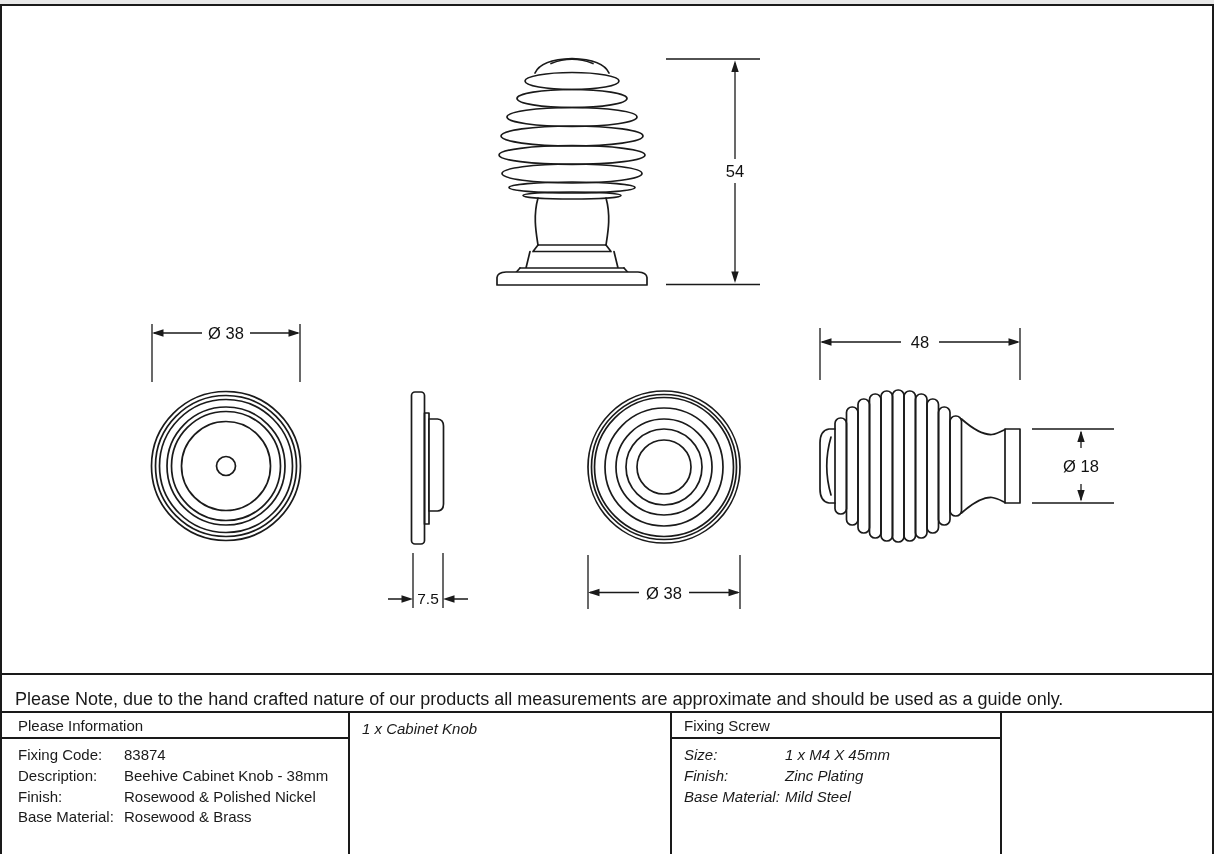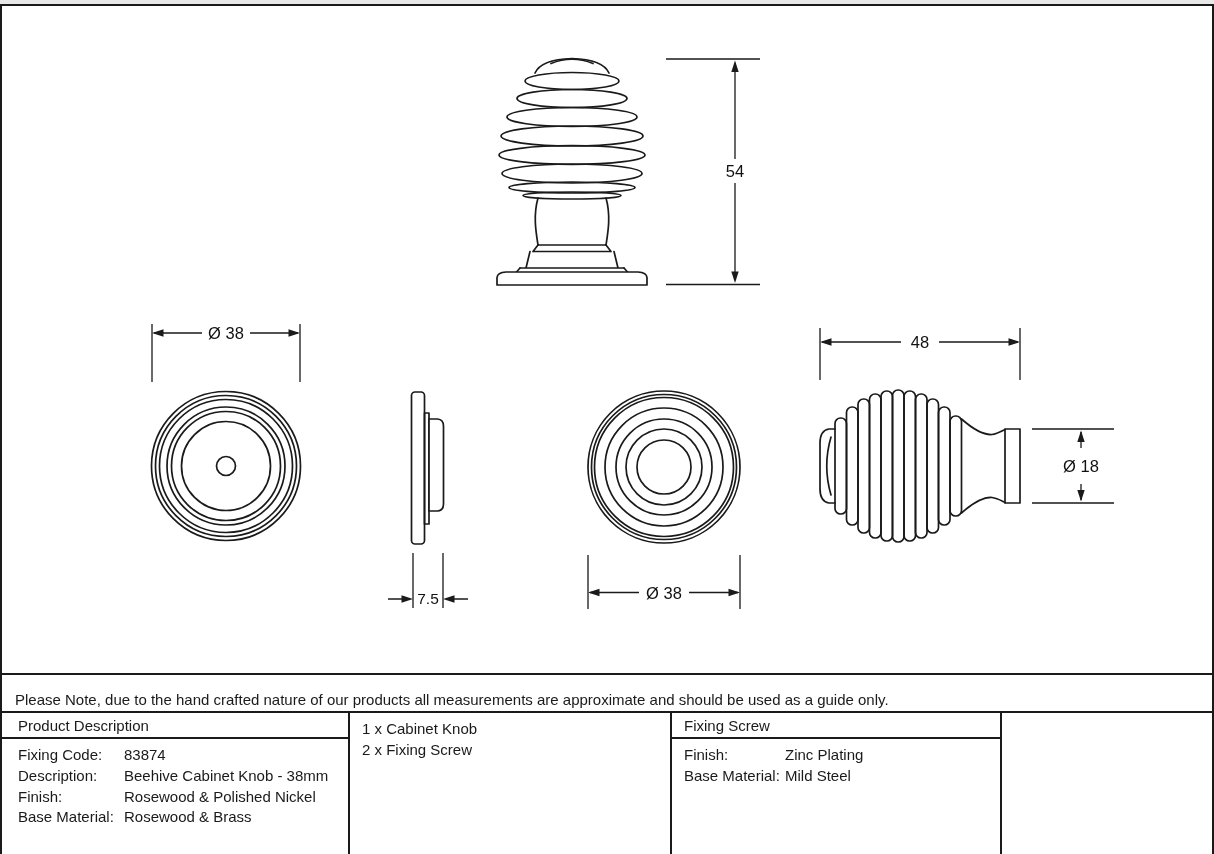--- a/index.html
+++ b/index.html
@@ -15,41 +15,41 @@
   .dim   { fill:none; stroke:#1a1a1a; stroke-width:1.3; }
   .arr   { fill:#1a1a1a; stroke:none; }
   text.dimtxt {
     font-family:"Liberation Sans", sans-serif; font-size:16.5px; fill:#111111;
     text-anchor:middle; dominant-baseline:central;
   }
   .note-band {
     position:absolute; left:0; right:0; top:667px; height:50px;
     border-top:2px solid #1a1a1a; box-sizing:border-box;
     display:flex; align-items:center; padding-left:13px;
-    font-size:15px;
+    font-size:18px;
   }
   .spec-table {
     position:absolute; left:0; right:0; top:705px; bottom:0;
     border-top:2px solid #1a1a1a; box-sizing:border-box;
     display:flex; font-size:15px;
   }
   .col { box-sizing:border-box; }
   .col1 { width:348px; border-right:2px solid #1a1a1a; }
   .col2 { width:322px; border-right:2px solid #1a1a1a; }
   .col3 { width:330px; border-right:2px solid #1a1a1a; }
   .col4 { flex:1; }
   .col-header {
     height:26px; border-bottom:2px solid #1a1a1a; box-sizing:border-box;
     display:flex; align-items:center;
   }
   .col1 .col-header { padding-left:16px; }
   .col2 .col-header, .col3 .col-header { padding-left:12px; }
   .col-body { padding-top:6px; line-height:20.8px; }
   .col1 .col-body { padding-left:16px; }
-  .col2 .col-body, .col3 .col-body { padding-left:12px; }
+  .col2 .col-body, .col3 .col-body { padding-left:12px;font-style:italic; }
   .kv { display:flex; }
   .col1 .kv .lbl { width:106px; flex:none; }
   .col3 .kv .lbl { width:101px; flex:none; }
 </style>
 </head>
 <body>
 
 <div class="sheet">
 
   <svg class="drawing" width="1210" height="667" viewBox="0 0 1210 667">
@@ -169,21 +169,21 @@
   </svg>
 
   <div class="note-band">
     <span>Please Note, due to the hand crafted nature of our products all measurements are approximate and should be used as a guide only.</span>
   </div>
 
   <div class="spec-table">
 
     <div class="col col1">
       <div class="col-header">
-        <span>Product Description</span>
+        <span>Please Information</span>
       </div>
       <div class="col-body">
         <div class="kv">
           <span class="lbl">Fixing Code:</span>
           <span class="val">83874</span>
         </div>
         <div class="kv">
           <span class="lbl">Description:</span>
           <span class="val">Beehive Cabinet Knob - 38mm</span>
         </div>
@@ -194,30 +194,33 @@
         <div class="kv">
           <span class="lbl">Base Material:</span>
           <span class="val">Rosewood &amp; Brass</span>
         </div>
       </div>
     </div>
 
     <div class="col col2">
       <div class="col-body">
         <div>1 x Cabinet Knob</div>
-        <div>2 x Fixing Screw</div>
       </div>
     </div>
 
     <div class="col col3">
       <div class="col-header">
         <span>Fixing Screw</span>
       </div>
       <div class="col-body">
         <div class="kv">
+          <span class="lbl">Size:</span>
+          <span class="val">1 x M4 X 45mm</span>
+        </div>
+        <div class="kv">
           <span class="lbl">Finish:</span>
           <span class="val">Zinc Plating</span>
         </div>
         <div class="kv">
           <span class="lbl">Base Material:</span>
           <span class="val">Mild Steel</span>
         </div>
       </div>
     </div>
 

